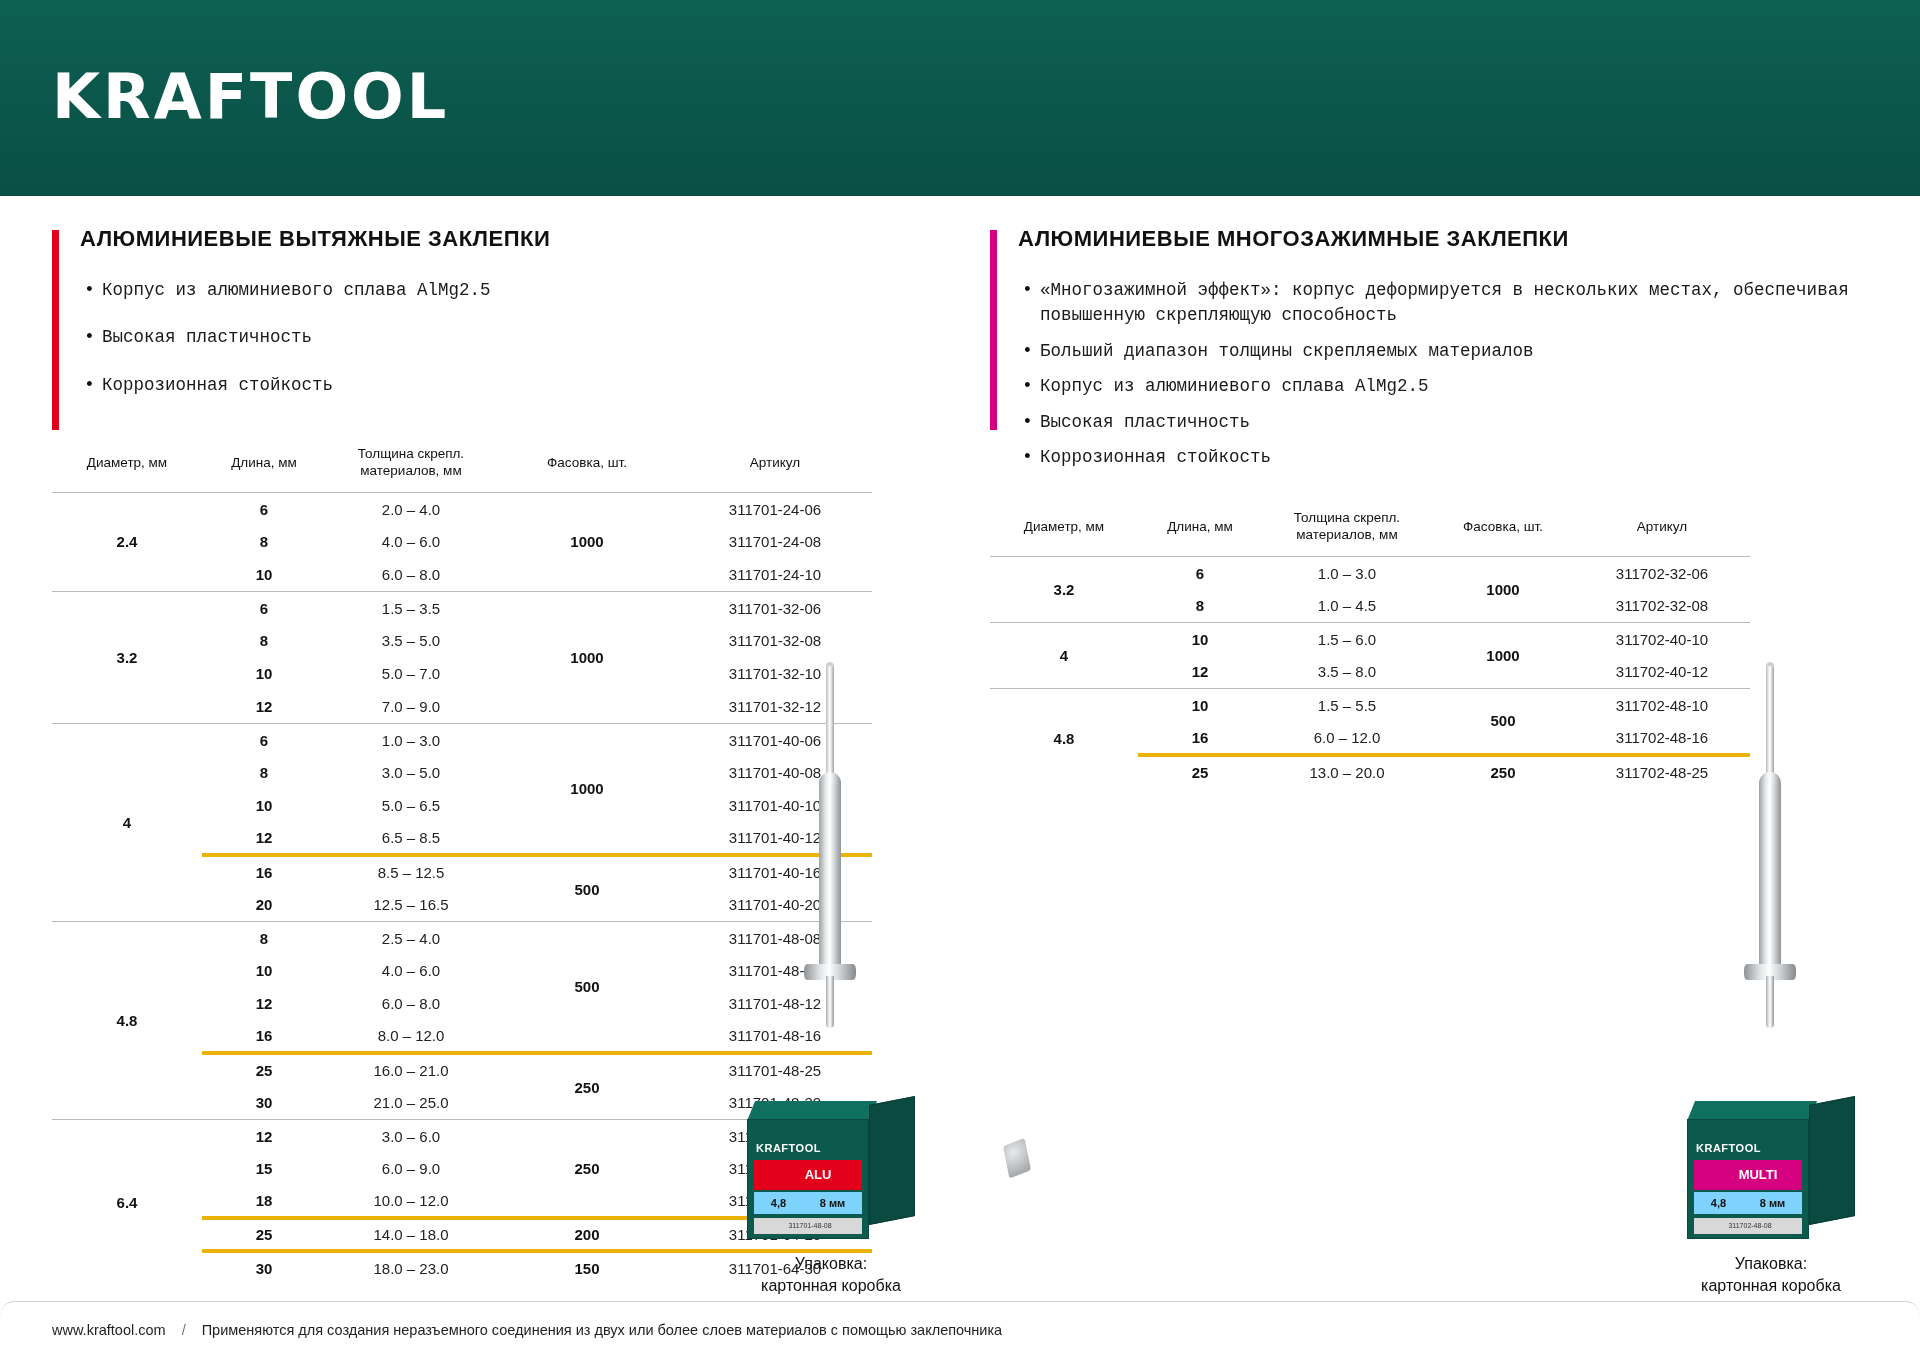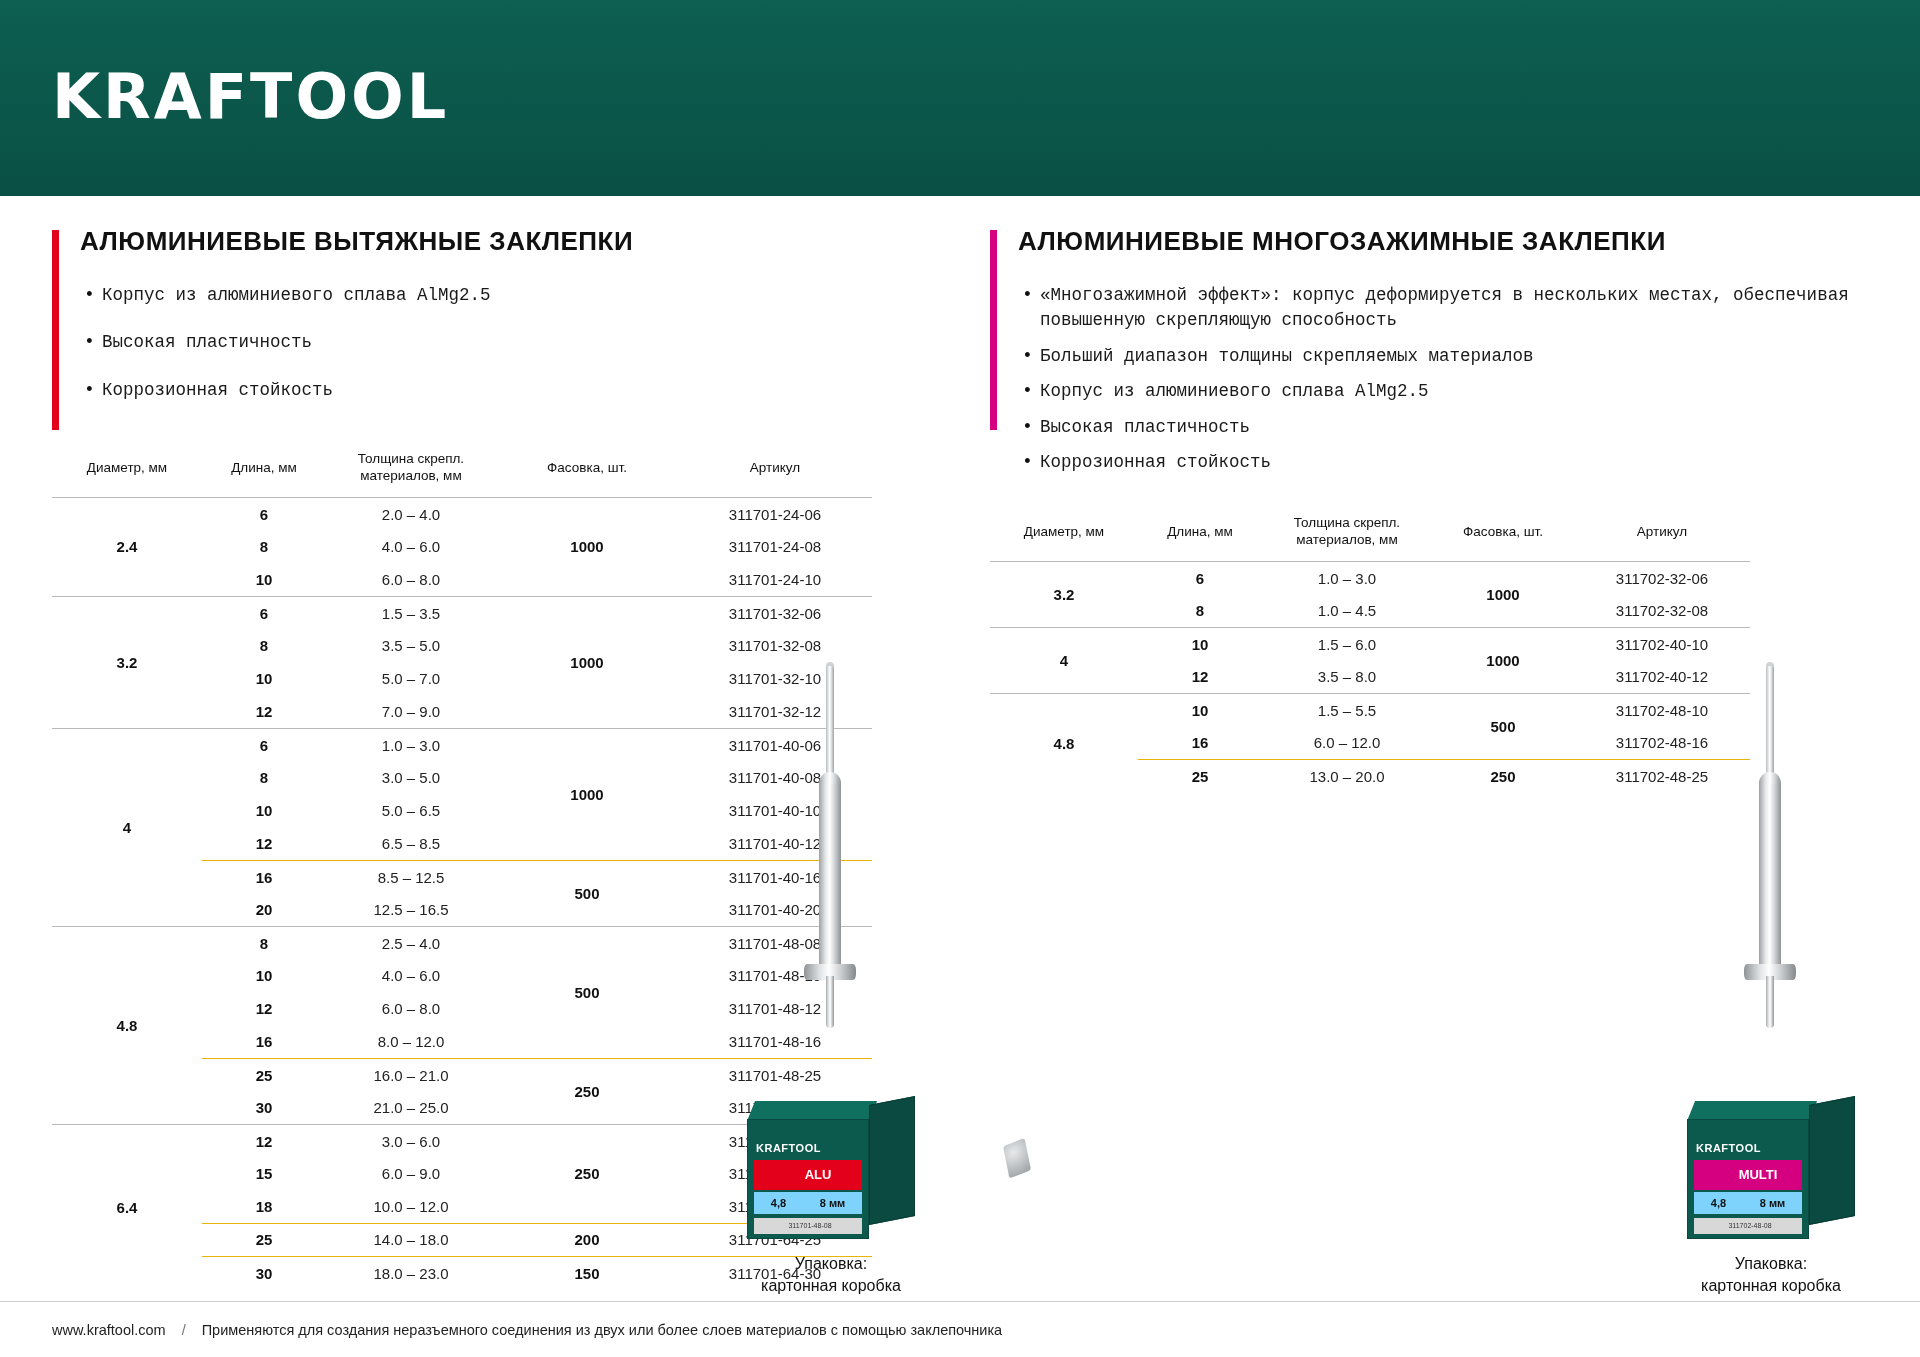--- a/index.html
+++ b/index.html
@@ -50,21 +50,21 @@
   .col-right { position: absolute; left: 990px; top: 30px; width: 880px; }
 
   .title-block { position: relative; padding-left: 28px; }
   .title-bar {
     position: absolute; left: 0; top: 4px;
     width: 7px; height: 200px;
   }
   .title-bar.red  { background: #e2001a; }
   .title-bar.pink { background: #d4007f; }
   .sect-title {
-    font-size: 26px;
+    font-size: 22px;
     font-weight: bold;
     letter-spacing: 0.5px;
     margin: 0 0 26px 0;
     color: #111;
     font-family: "Liberation Sans", sans-serif;
   }
   ul.features {
     margin: 0; padding: 0; list-style: none; font-family: Liberation Mono, monospace;
   }
   ul.features li {
@@ -104,21 +104,21 @@
   }
   table.spec tbody td {
     height: 33px;
     font-size: 15px;
   }
   .c-diam   { font-weight: bold; font-size: 17px; }
   .c-len    { font-weight: bold; font-size: 16px; }
   .c-pack   { font-weight: bold; font-size: 16px; }
   .c-thick  { color: #222; }
   .c-art    { color: #222; }
-  .grp-line td { border-top: 1px solid #eab308; }
+  .grp-line td { border-top: 4px solid #eab308; }
   .sep-strong td { border-top: 1px solid #b9b9b9; }
 
   
   .tbl-left { width: 820px; }
   .tbl-left col.c1 { width: 150px; }
   .tbl-left col.c2 { width: 124px; }
   .tbl-left col.c3 { width: 170px; }
   .tbl-left col.c4 { width: 182px; }
   .tbl-left col.c5 { width: 194px; }
 
@@ -288,20 +288,21 @@
     position: absolute;
     left: 0; bottom: 0;
     width: 1920px;
     height: 56px;
     border-top: 1px solid #cfcfcf;
     display: flex;
     align-items: center;
     padding-left: 52px;
     font-size: 14.5px;
     color: #222;
+    border-radius: 15px;
   }
   .footer .site { }
   .footer .slash { margin: 0 16px; color: #777; }
   .footer .note { }
 </style>
 </head>
 <body>
 
 <div class="header">
   <div class="logo">

